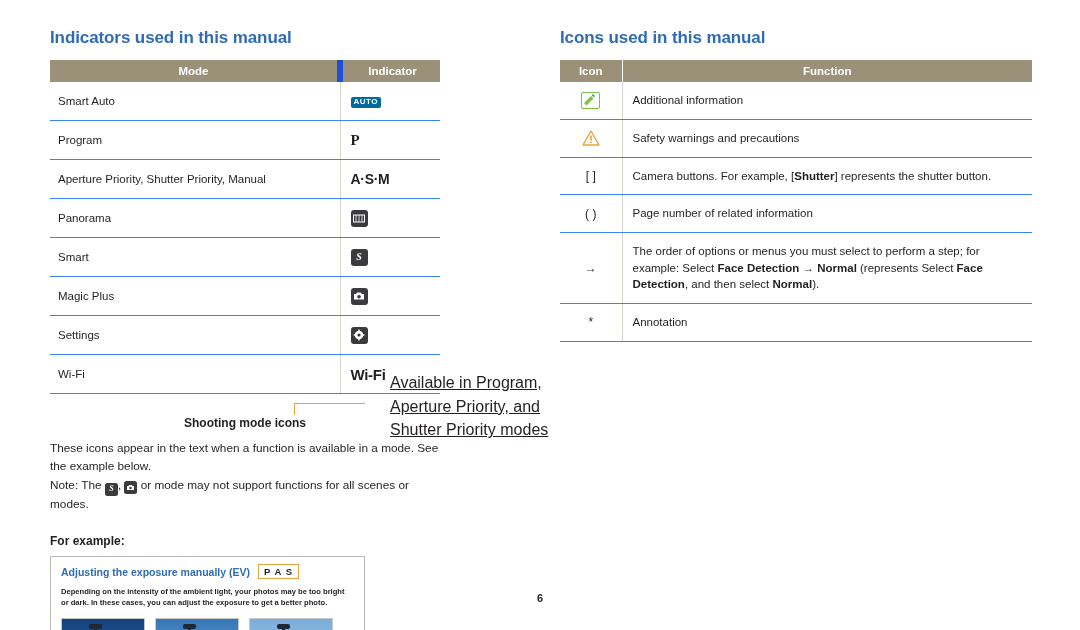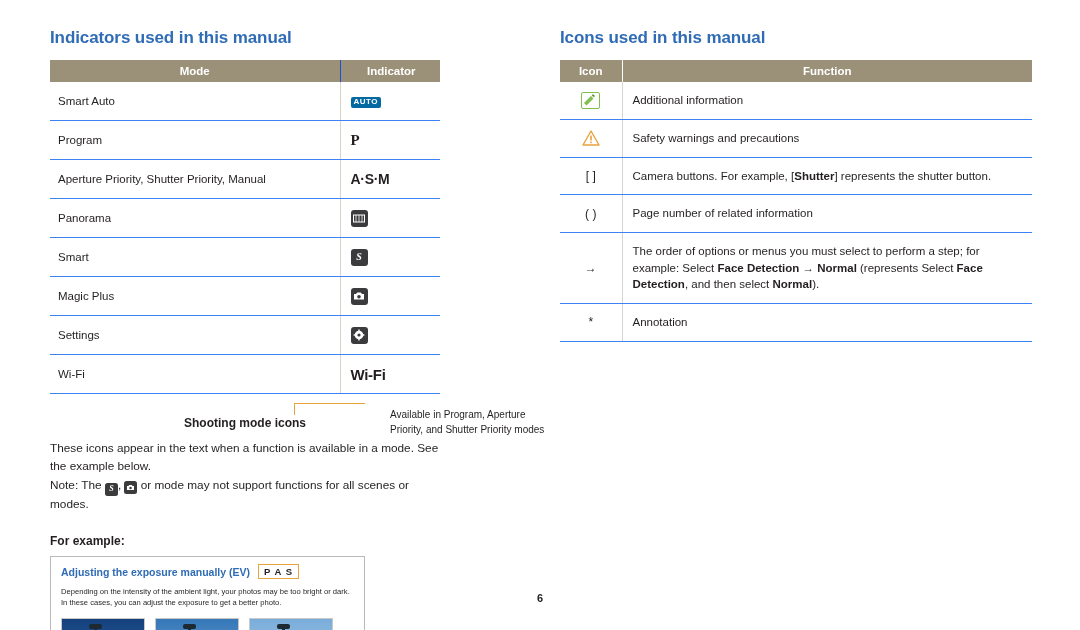--- a/index.html
+++ b/index.html
@@ -63,21 +63,21 @@
   
   .tbl-modes col.c1 { width: 290px; }
   .tbl-modes col.c2 { width: 100px; }
   .tbl-modes td.mode-cell { height: 18px; }
   .tbl-modes td.ind-cell {
     border-left: 1px solid #d8d4cb;
     text-align: left;
     padding-left: 10px;
   }
   .tbl-modes thead th.ind-head {
-    border-left: 1px solid #1d4ed8;
+    border-left: 6px solid #1d4ed8;
     padding-left: 10px;
   }
 
   
   .tbl-icons col.c1 { width: 62px; }
   .tbl-icons col.c2 { width: 410px; }
   .tbl-icons td.icon-cell {
     text-align: center;
     border-right: 1px solid #d8d4cb;
     vertical-align: middle;
@@ -198,20 +198,21 @@
     background: #ffffff;
     position: relative;
     top: -1px;
   }
   .ex-desc {
     font-size: 7.6px;
     line-height: 1.45;
     color: #231f20;
     margin-top: 6px;
     width: 290px;
+    font-weight: bold;
   }
   .thumbs {
     display: flex;
     gap: 12px;
     margin-top: 10px;
   }
   .thumb {
     width: 82px;
   }
   .thumb .img {
@@ -260,25 +261,26 @@
     position: absolute;
     left: 2px;
     bottom: 35%;
     width: 18px;
     height: 18px;
     background: rgba(130,120,105,0.7);
   }
   .callout {
     position: absolute;
     left: 390px;
-    top: 408px;
+    top: 371px;
     width: 160px;
-    font-size: 10px;
+    font-size: 16px;
     line-height: 1.48;
     color: #231f20;
+    text-decoration: underline;
   }
   .leader {
     position: absolute;
     left: 295px;
     top: 403px;
     width: 70px;
     height: 1px;
     background: #e8a33d;
   }
   .leader2 {

